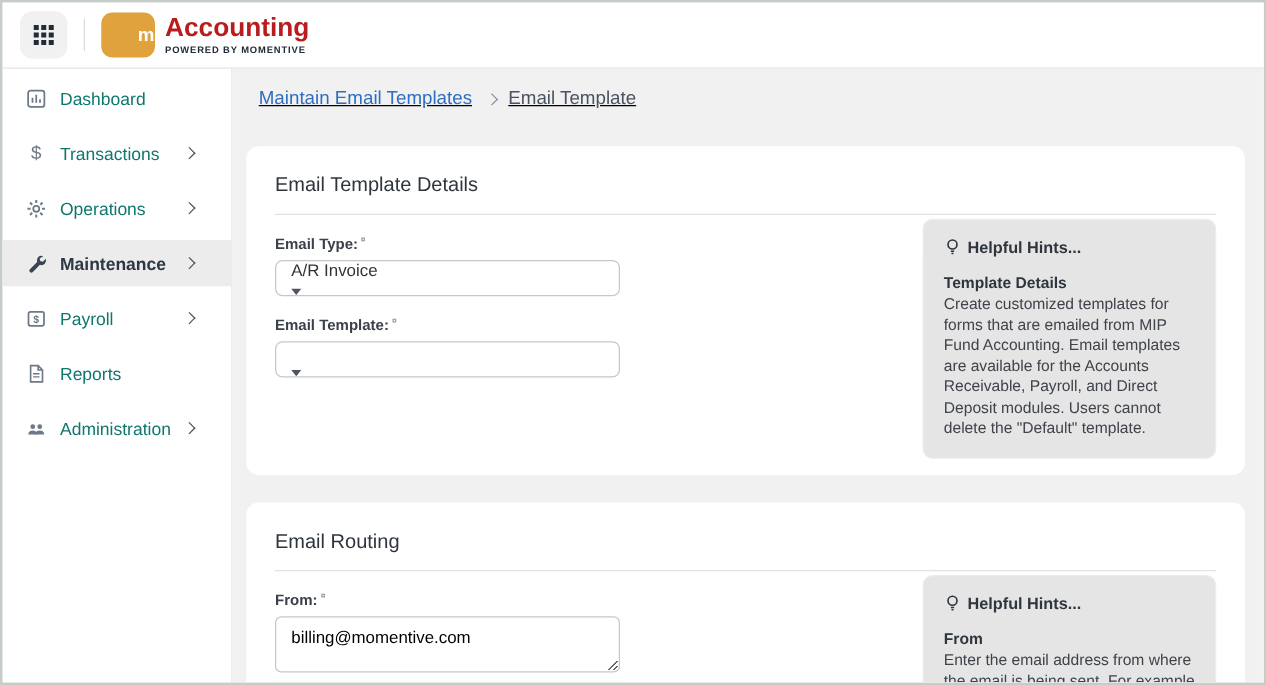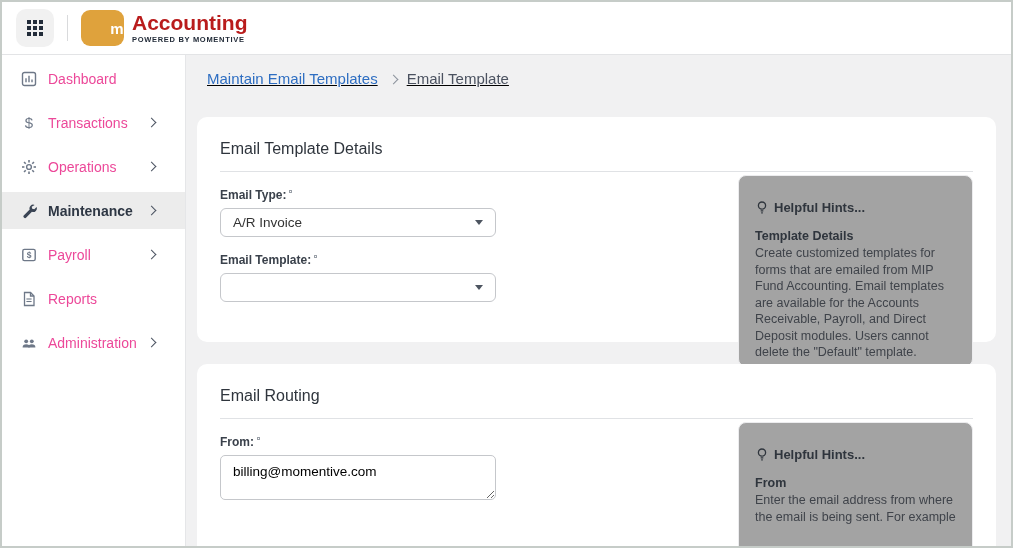--- a/index.html
+++ b/index.html
@@ -17,48 +17,48 @@
   .brand-name { color:#b91c1c; font-size:21px; font-weight:700; line-height:22px; }
   .brand-tag { color:#222b38; font-size:7.5px; font-weight:700; letter-spacing:.7px; margin-top:1px; }
 
   
   .body { flex:1; display:flex; overflow:hidden; }
 
   
   .sidebar { width:184px; min-width:184px; background:#fff; border-right:1px solid #e5e6e8; padding-top:5px; }
   .nav-item { height:37px; display:flex; align-items:center; padding:0 0 0 18px; margin-bottom:7px; cursor:pointer; }
   .nav-item .nicon { width:18px; height:16px; display:flex; align-items:center; justify-content:center; color:#6e7888; }
-  .nav-item .nlabel { margin-left:10px; font-size:14px; color:#ec4899; }
+  .nav-item .nlabel { margin-left:10px; font-size:14px; color:#0f766e; }
   .nav-item.active { background:#ececec; }
   .nav-item.active .nlabel { color:#2e3744; font-weight:700; }
   .chev { margin-left:auto; margin-right:30px; width:7px; height:7px; border-right:1.8px solid #4a5260; border-top:1.8px solid #4a5260; transform:rotate(45deg); }
   .dollar-glyph { font-size:15px; color:#6e7888; line-height:16px; }
 
   
   .main { flex:1; background:#f1f1f2; overflow:hidden; }
   .breadcrumb { padding:15px 0 0 21px; font-size:15px; display:flex; align-items:center;text-decoration:underline; }
   .bc-link { color:#2e6ec2; cursor:pointer; }
   .bc-sep { width:7px; height:7px; border-right:1.7px solid #8b929c; border-top:1.7px solid #8b929c; transform:rotate(45deg); margin:2px 10px 0 12px; }
   .bc-current { color:#4b5260; }
 
   .card { background:#fff; border-radius:10px; margin:0 15px 0 11px; position:relative; padding:23px; }
-  .card1 { margin-top:30px; height:225px; }
+  .card1 { margin-top:30px; height:263px; }
   .card2 { margin-top:22px; height:300px; }
   .card-heading { font-size:16px; color:#2f353d; padding-bottom:13px; border-bottom:1px solid #e0e2e5; }
 
   .form-col { width:276px; margin-top:16px; }
   .field { margin-bottom:16px; }
   .field-label { font-size:12px; font-weight:700; color:#3a414b; margin-bottom:6px; }
   .req { display:inline-block; width:3px; height:3px; border:1px solid #9aa0a8; margin-left:3px; vertical-align:6px; }
-  .combo { height:29px; border:1px solid #c5c7cb; border-radius:6px; background:#fff; display:flex; align-items:center; padding:0 12px; cursor:pointer; }
+  .combo { height:29px; border:1px solid #c5c7cb; border-radius:6px; background:#fff; display:flex; padding:0 12px; cursor:pointer;flex-direction:column; }
   .combo-value { font-size:13.5px; color:#333; flex:1; min-height:1px; }
   .caret { width:0; height:0; border-left:4.5px solid transparent; border-right:4.5px solid transparent; border-top:5px solid #4d5560; }
   textarea.from-box { width:276px; height:45px; border:1px solid #c5c7cb; border-radius:5px; padding:8px 12px; font-family:"Liberation Sans", sans-serif; font-size:13.5px; color:#000000; resize:both; outline:none; }
 
-  .hints { position:absolute; top:58px; right:23px; width:235px; background:#a3a3a3; border:1px solid #ececee; border-radius:8px; padding:24px 16px; }
+  .hints { position:absolute; top:58px; right:23px; width:235px; background:#e5e5e5; border:1px solid #ececee; border-radius:8px; padding:14px 16px; }
   .card1 .hints { height:192px; }
   .card2 .hints { height:200px; }
   .hints-title { display:flex; align-items:center; font-size:13px; font-weight:700; color:#2f353d; }
   .hints-title svg { margin-right:5px; }
   .hints-sub { font-size:12.5px; font-weight:700; color:#2f353d; margin-top:14px; }
   .hints-body { font-size:12.5px; color:#3f434a; line-height:16.5px; margin-top:2px; }
 </style>
 </head>
 <body>
 

